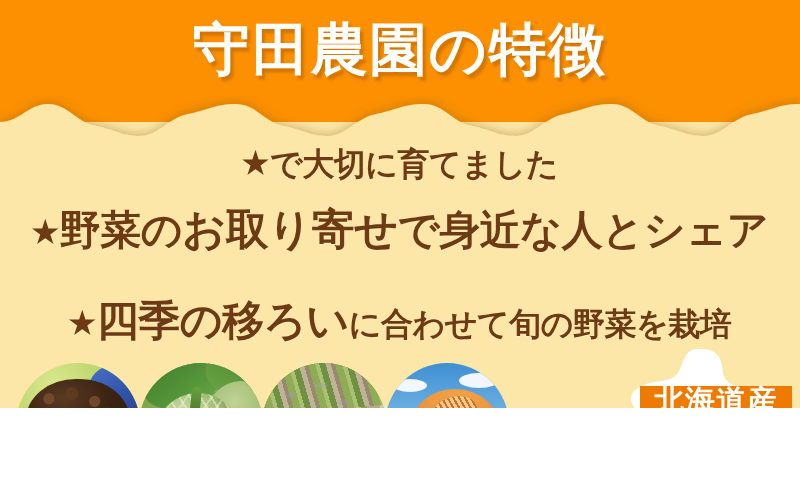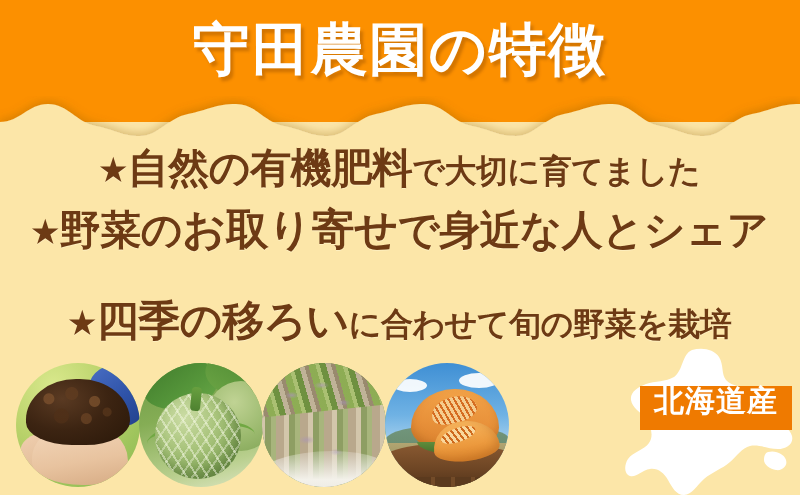--- a/index.html
+++ b/index.html
@@ -4,21 +4,21 @@
 <title>守田農園の特徴</title>
 <style>
   html, body {
     margin: 0;
     padding: 0;
     background: #ffffff;
   }
   #stage {
     position: relative;
     width: 800px;
-    height: 495px;
+    height: 408px;
     overflow: hidden;
     background: #fce6a8;
     font-family: "Liberation Serif", "DejaVu Serif", serif;
     -webkit-font-smoothing: antialiased;
   }
 
   
   .header-band {
     position: absolute;
     left: 0; top: 0;
@@ -398,21 +398,20 @@
                C 772,14 780,8 800,8
                L 800,56 L 0,56 Z"></path>
     </svg>
   </div>
 
   <div class="header-title">守田農園の特徴</div>
 
   <div class="features">
     <div class="feature-line l1">
       <span class="star">★</span>
-      <span class="emph">自然の有機肥料</span>
       <span class="rest">で大切に育てました</span>
     </div>
     <div class="feature-line l2">
       <span class="star">★</span>
       <span class="rest">野菜の</span>
       <span class="emph">お取り寄せ</span>
       <span class="rest">で身近な人とシェア</span>
     </div>
     <div class="feature-line l3">
       <span class="star">★</span>

